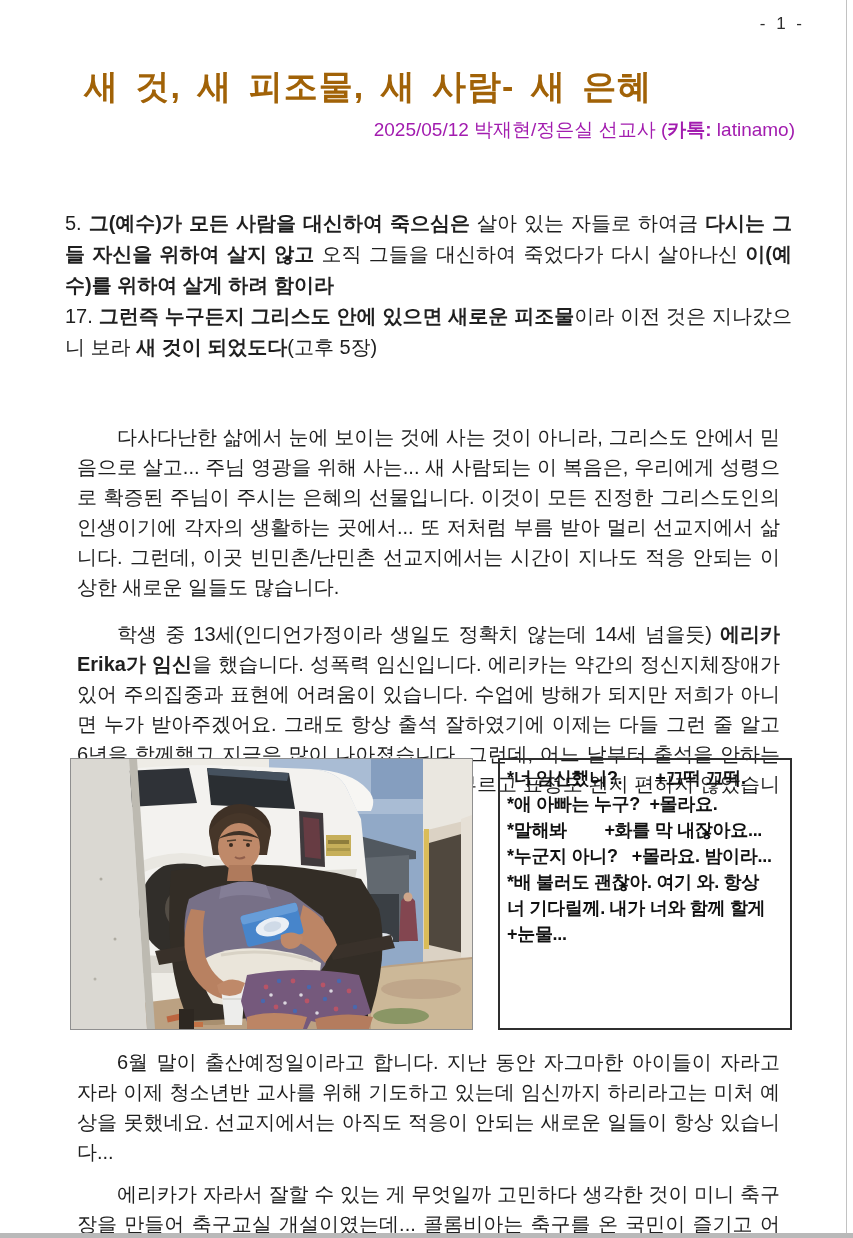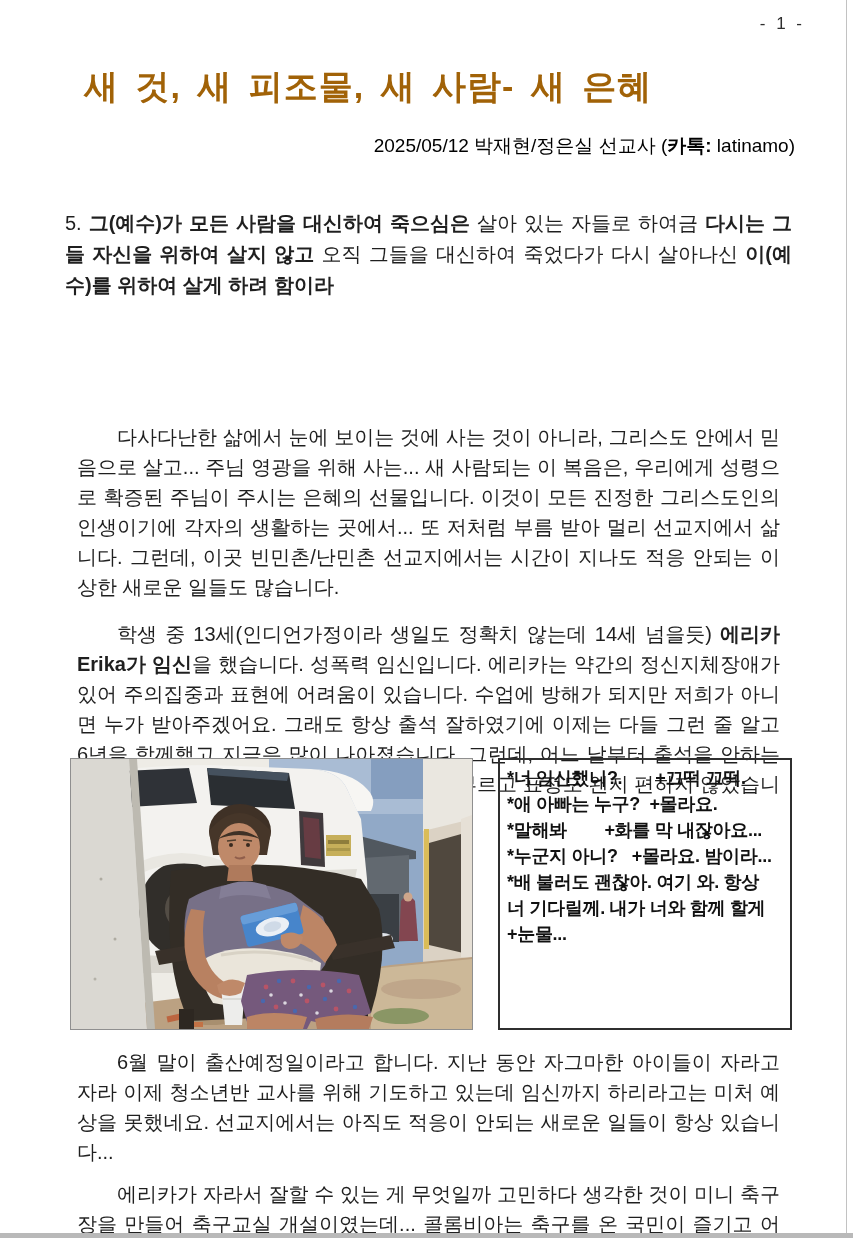--- a/index.html
+++ b/index.html
@@ -5,21 +5,21 @@
   * { margin:0; padding:0; box-sizing:border-box; }
   html,body { background:#e8e8e8; }
   body { font-family:"Liberation Sans","DejaVu Sans",sans-serif; }
   .page { position:relative; width:853px; height:1238px; background:#ffffff; color:#1f1f1f; overflow:hidden; margin:0 auto; }
   .bold { font-weight:bold; }
 
   .pageno { position:absolute; top:14px; right:48px; font-size:17px; letter-spacing:3px; color:#2e2e2e; }
 
   .title { position:absolute; top:64px; left:84px; font-size:34px; font-weight:600; letter-spacing:1px; word-spacing:6px; white-space:nowrap; color:#a16207; }
 
-  .byline { position:absolute; top:133px; right:58px; font-size:19px; color:#000000; white-space:nowrap; }
+  .byline { position:absolute; top:117px; right:58px; font-size:19px; color:#a21caf; white-space:nowrap; }
 
   .verses { position:absolute; top:208px; left:65px; width:727px; font-size:20px; line-height:31px; text-align:justify; }
   .verses p { margin:0; }
 
   .paras { position:absolute; left:65px; width:727px; font-size:20px; line-height:30px; text-align:justify; }
   .paras p { margin:12px; text-indent:40px; }
   .paras-top { top:410px; }
   .paras-top p + p { margin-top:17px; }
   .paras-bottom { top:1035px; }
 
@@ -40,20 +40,21 @@
 
   <div class="pageno">- 1 -</div>
 
   <h1 class="title">새 것, 새 피조물, 새 사람- 새 은혜</h1>
 
   <div class="byline"><span>2025/05/12 박재현/정은실 선교사 (</span><span class="bold">카톡:</span><span> latinamo)</span></div>
 
   <div class="verses">
 
       <p class="verse"><span>5. </span><span class="bold">그(예수)가 모든 사람을 대신하여 죽으심은</span><span> 살아 있는 자들로 하여금 </span><span class="bold">다시는 그들 자신을 위하여 살지 않고</span><span> 오직 그들을 대신하여 죽었다가 다시 살아나신 </span><span class="bold">이(예수)를 위하여 살게 하려 함이라</span></p>
+      <p class="verse"><span>17. </span><span class="bold">그런즉 누구든지 그리스도 안에 있으면 새로운 피조물</span><span>이라 이전 것은 지나갔으니 보라 </span><span class="bold">새 것이 되었도다</span><span>(고후 5장)</span></p>
     </div>
 
   <div class="paras paras-top">
 
   <p><span>다사다난한 삶에서 눈에 보이는 것에 사는 것이 아니라, 그리스도 안에서 믿음으로 살고... 주님 영광을 위해 사는... 새 사람되는 이 복음은, 우리에게 성령으로 확증된 주님이 주시는 은혜의 선물입니다. 이것이 모든 진정한 그리스도인의 인생이기에 각자의 생활하는 곳에서... 또 저처럼 부름 받아 멀리 선교지에서 삶니다. 그런데, 이곳 빈민촌/난민촌 선교지에서는 시간이 지나도 적응 안되는 이상한 새로운 일들도 많습니다.</span></p>
       <p><span>학생 중 13세(인디언가정이라 생일도 정확치 않는데 14세 넘을듯) </span><span class="bold">에리카Erika가 임신</span><span>을 했습니다. 성폭력 임신입니다. 에리카는 약간의 정신지체장애가 있어 주의집중과 표현에 어려움이 있습니다. 수업에 방해가 되지만 저희가 아니면 누가 받아주겠어요. 그래도 항상 출석 잘하였기에 이제는 다들 그런 줄 알고 6년을 함께했고 지금은 많이 나아졌습니다. 그런데, 어느 날부터 출석을 안하는데 거리에서 만나니 배가 큼직합니다. 배가 부르고 표정도 왠지 편하지 않았습니다. 에리카의 사진과 저와의 대화입니다.</span></p>
     </div>
 
   <div class="figure">
     <div class="photo">

